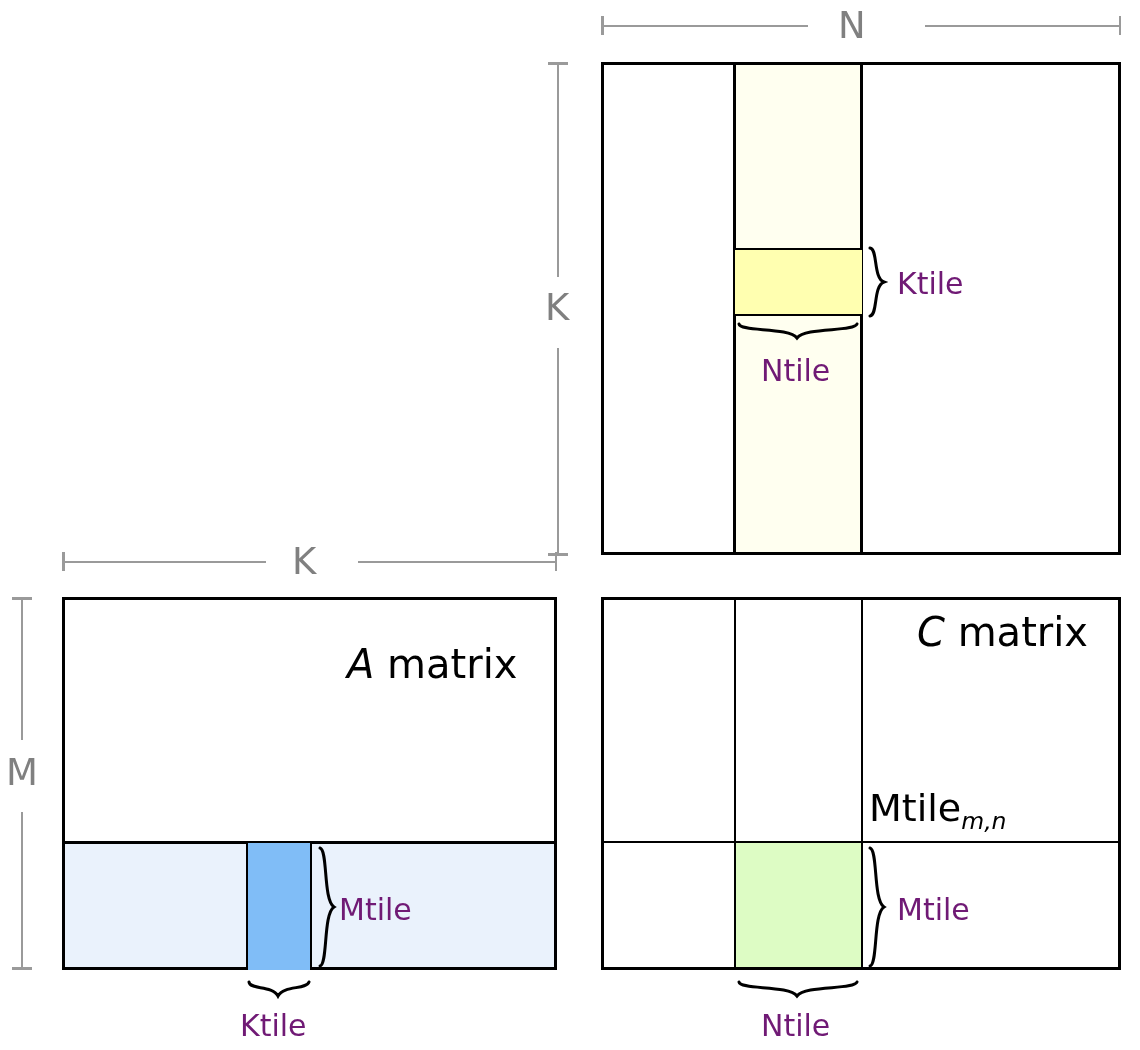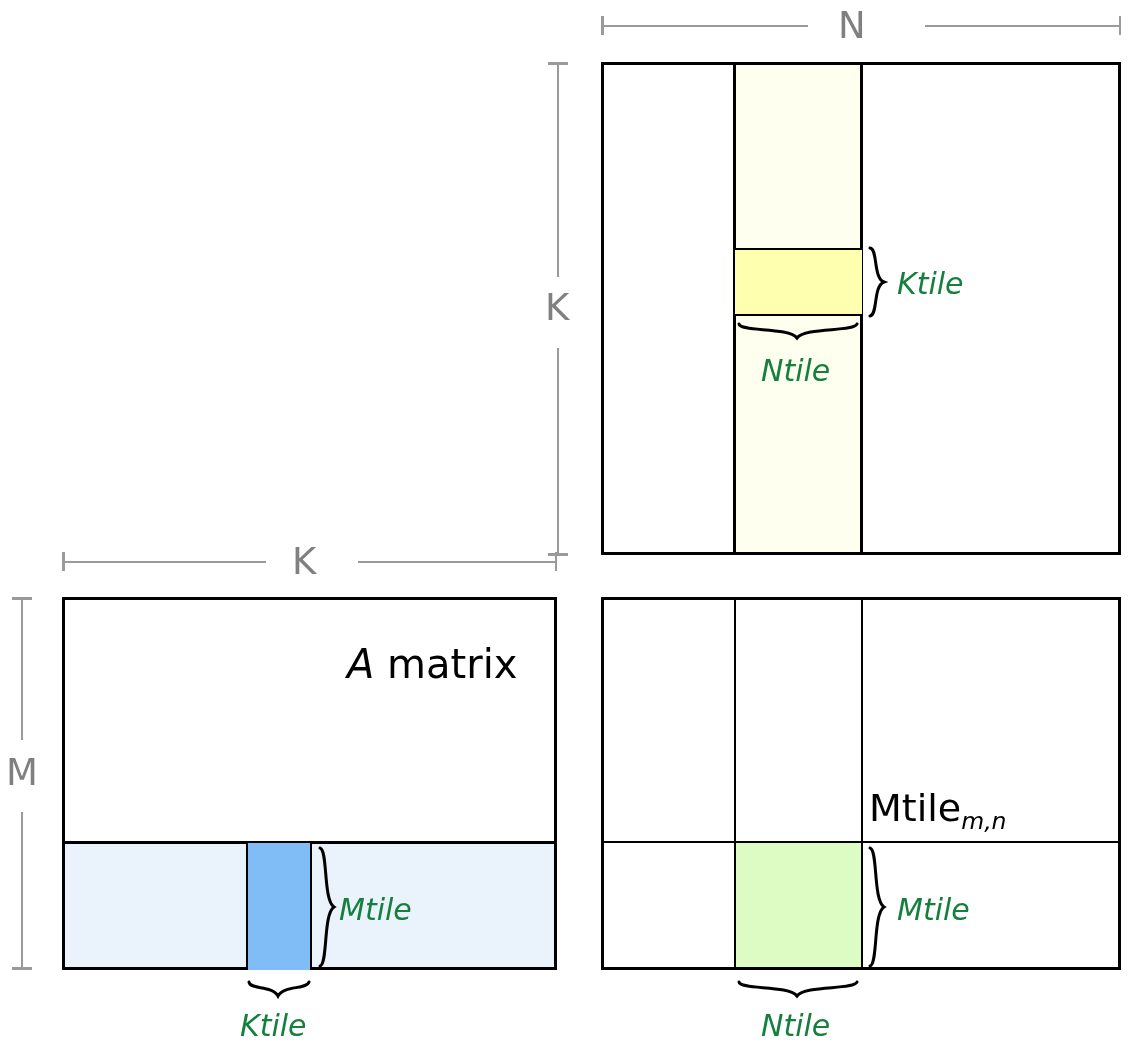--- a/index.html
+++ b/index.html
@@ -10,21 +10,21 @@
   .fill{position:absolute;box-sizing:border-box;}
   .gridline{position:absolute;background:#000;}
 
   .mlabel{position:absolute;font-size:40px;color:#000;white-space:nowrap;}
   .mlabel i{font-style:italic;}
 
   .dimtxt{position:absolute;font-size:37px;color:#808080;white-space:nowrap;}
   .dimline{position:absolute;background:#9a9a9a;}
   .cap{position:absolute;background:#9a9a9a;}
 
-  .tiletxt{position:absolute;font-size:30px;font-style:italic;color:#15803d;white-space:nowrap;}
+  .tiletxt{position:absolute;font-size:30px;color:#701a75;white-space:nowrap;}
   .brace{position:absolute;}
   .brace svg{display:block;overflow:visible;}
 
   .blocklbl{position:absolute;font-size:38px;color:#000;white-space:nowrap;}
   .blocklbl sub{font-size:0.62em;font-style:italic;vertical-align:baseline;position:relative;top:.35em;}
 </style>
 </head>
 <body>
 
 <div id="stage">
@@ -98,20 +98,23 @@
     </svg>
   </div>
   <div class="tiletxt" style="left:240px;top:1008px;">Ktile</div>
 
   <div class="fill" style="left:735px;top:843px;width:127px;height:127px;background:#ddfcc4;"></div>
   <div class="box" style="left:601px;top:597px;width:520px;height:373px;background:transparent;"></div>
   <div class="gridline" style="left:734px;top:597px;width:1.8px;height:373px;"></div>
   <div class="gridline" style="left:861px;top:597px;width:1.8px;height:373px;"></div>
   <div class="gridline" style="left:601px;top:841px;width:520px;height:2.2px;"></div>
 
+  <div class="mlabel" style="left:917px;top:609px;">
+    <i>C</i><span> matrix</span>
+  </div>
 
   <div class="blocklbl" style="left:869px;top:786px;">
     <span>Mtile</span><sub>m,n</sub>
   </div>
 
   <div class="brace" style="left:866px;top:845px;">
     <svg width="26" height="124" viewBox="0 0 26 124">
       <path d="M4 3 C12 5 7 55 18 62 C7 69 12 119 4 121" fill="none" stroke="#000" stroke-width="3" stroke-linecap="round"></path>
     </svg>
   </div>

